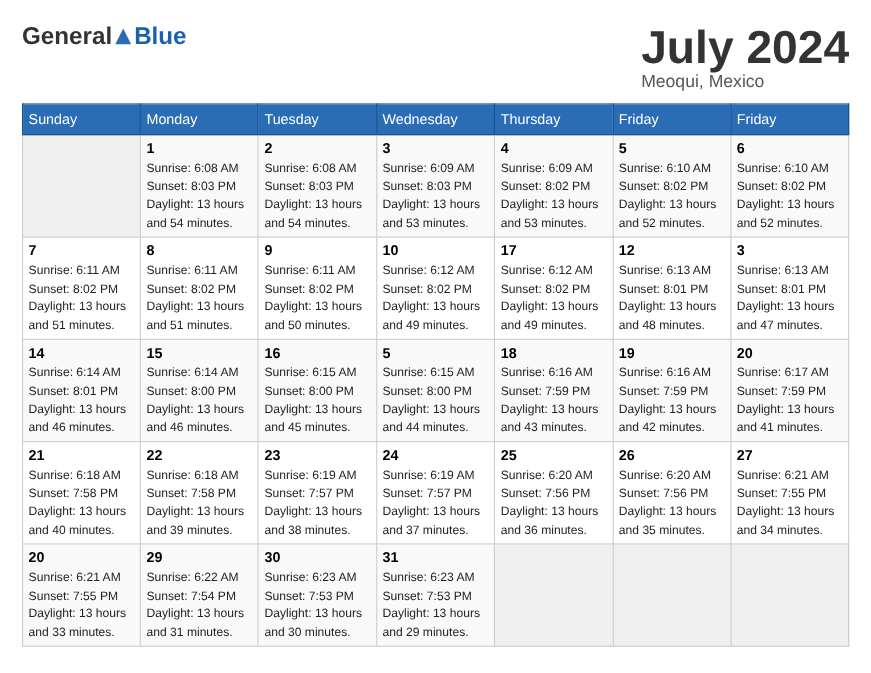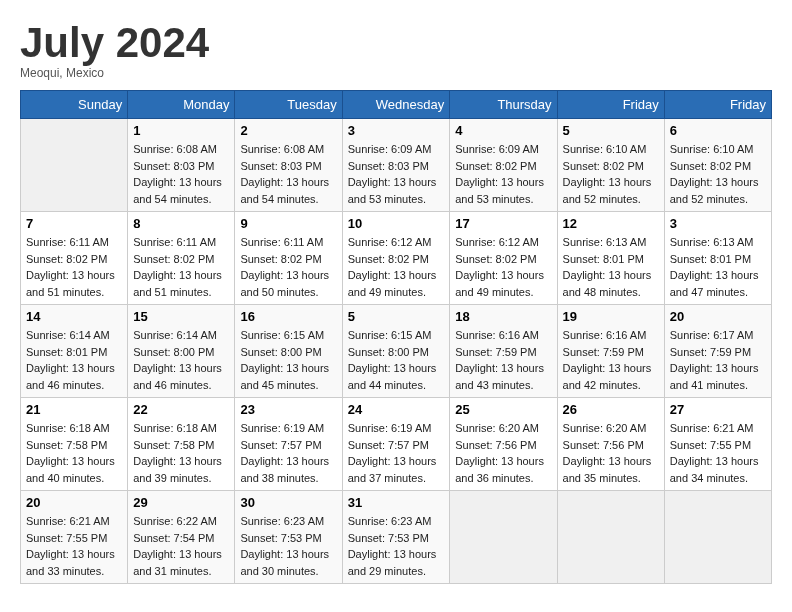--- a/index.html
+++ b/index.html
@@ -37,32 +37,32 @@
     }
     .title-block {
     }
     .month-title {
       font-size: 42px;
       font-weight: bold;
       color: #333;
       line-height: 1.1;
     }
     .location {
-      font-size: 12px;
+      font-size: 16px;
       color: #555;
     }
     table {
       width: 100%;
       border-collapse: collapse;
       font-size: 11px;
     }
     thead tr th {
       background-color: #2a6db5;
       color: #fff;
-      text-align: right;
+      text-align: left;
       padding: 6px 5px;
       font-size: 13px;
       font-weight: normal;
       border: 1px solid #1a5090;
     }
     tbody tr td {
       border: 1px solid #ccc;
       vertical-align: top;
       padding: 4px 5px;
       height: 80px;
@@ -84,20 +84,29 @@
     .day-info {
       font-size: 11px;
       color: #222;
       line-height: 1.5;
     }
   </style>
 </head>
 <body>
 
 <div class="header">
+  <div class="logo">
+    <div class="logo-text">
+      <span class="logo-general">General</span>
+      <svg class="logo-icon" viewBox="0 0 20 20">
+        <polygon points="10,2 18,18 2,18" fill="#2a6db5"></polygon>
+      </svg>
+      <span class="logo-blue">Blue</span>
+    </div>
+  </div>
   <div class="title-block">
     <div class="month-title">July 2024</div>
     <div class="location">Meoqui, Mexico</div>
   </div>
 </div>
 
 <table>
   <thead>
     <tr id="header-row">
         <th>Sunday</th>

